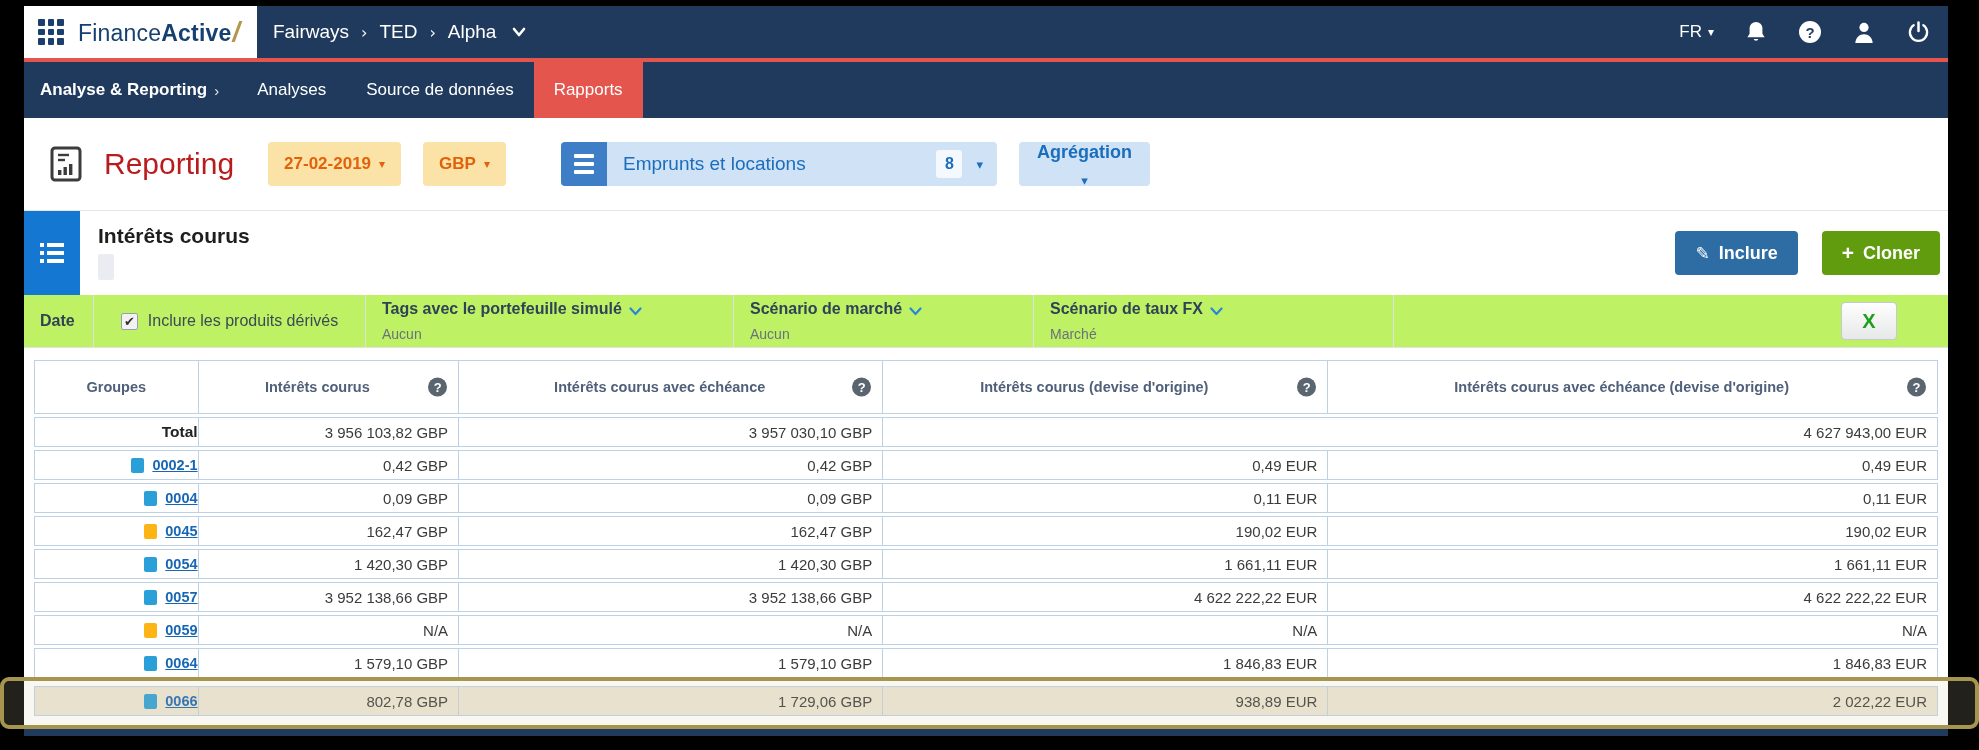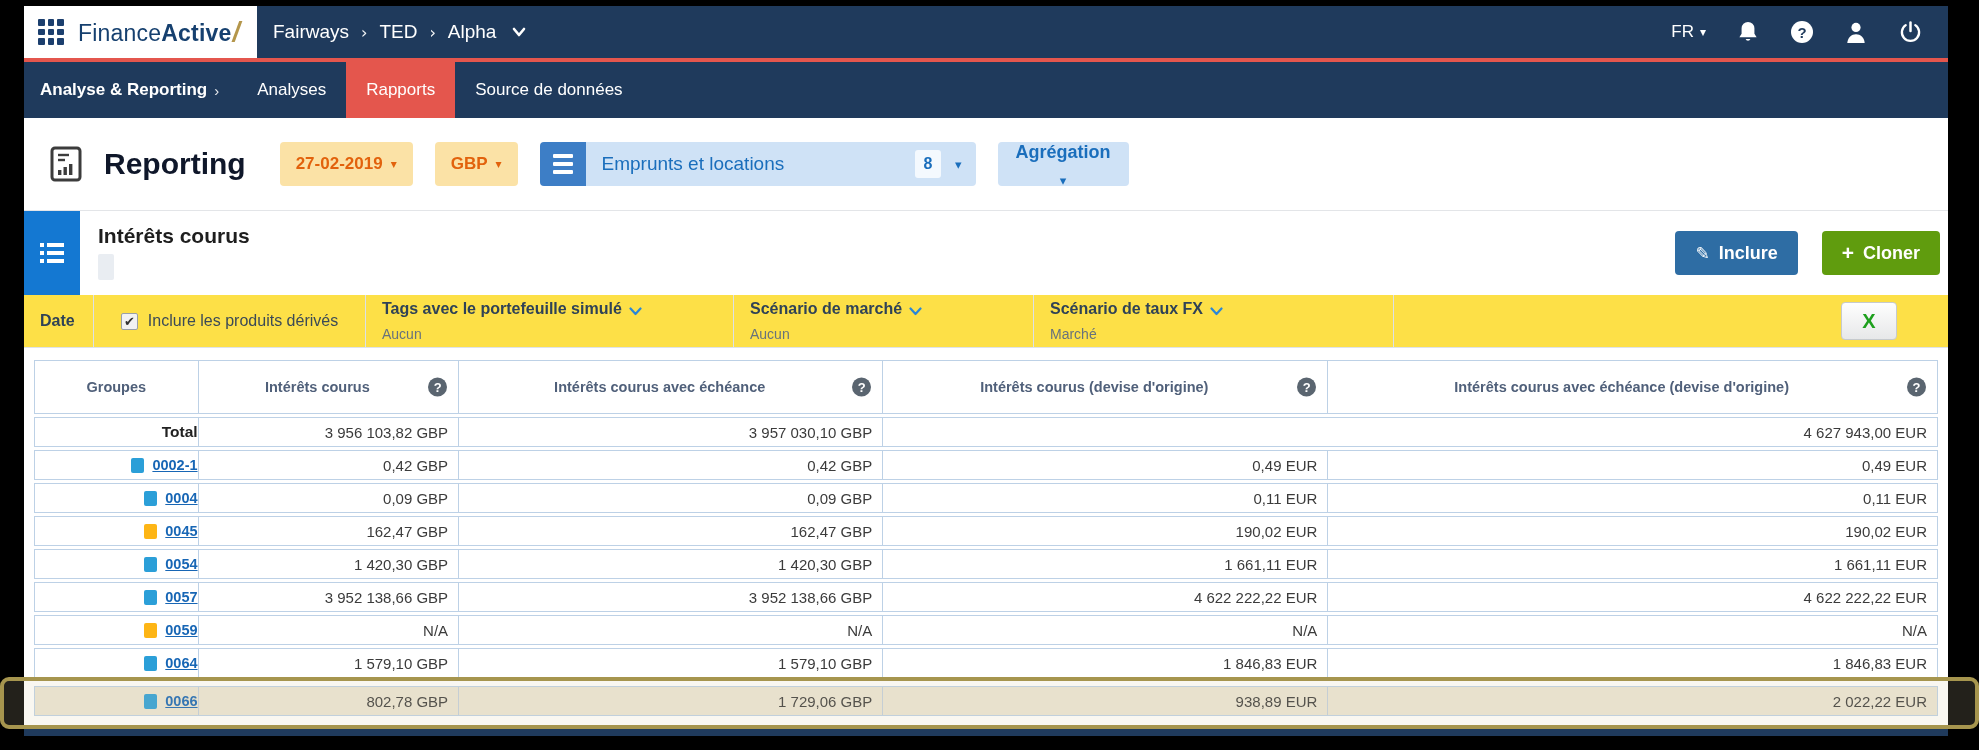--- a/index.html
+++ b/index.html
@@ -16,42 +16,42 @@
   .grid-icon { width:26px; height:26px; display:grid; grid-template-columns:repeat(3,1fr); gap:3px; }
   .grid-icon i { background:#1c3f6e; border-radius:1px; }
   .logo-text { font-size:23px; color:#16406f; letter-spacing:.2px; white-space:nowrap; }
   .logo-text .lt1 { font-weight:400; }
   .logo-text .lt2 { font-weight:700; }
   .logo-text .slash { color:#b4964b; font-weight:700; font-style:italic; font-size:27px; margin-left:1px; }
   .breadcrumb { display:flex; align-items:center; color:#fff; font-size:19px; margin-left:16px; gap:12px; }
   .crumb { cursor:pointer; }
   .crumb-sep { font-size:16px; opacity:.95; font-family:"DejaVu Sans",sans-serif; }
   .chev-down-svg { width:14px; height:10px; margin-left:4px; }
-  .header-right { margin-left:auto; display:flex; align-items:center; gap:30px; padding-right:26px; color:#fff; }
+  .header-right { margin-left:auto; display:flex; align-items:center; gap:30px; padding-right:18px; color:#fff; }
   .lang { font-size:17px; display:flex; align-items:center; gap:6px; cursor:pointer; }
   .caret { font-family:"DejaVu Sans",sans-serif; font-size:12px; }
   .hicon { width:24px; height:24px; display:flex; align-items:center; justify-content:center; cursor:pointer; }
   .help-circle { width:22px; height:22px; border-radius:50%; background:#fff; color:#1f3a5c;
     font-weight:700; font-size:15px; display:flex; align-items:center; justify-content:center; }
 
   
   .nav2 { height:60px; background:#1f3a5c; border-top:4px solid #e4564d; display:flex; align-items:stretch; color:#fff; }
   .nav2-section { display:flex; align-items:center; font-weight:700; font-size:17px; padding:0 18px 0 16px; gap:7px; cursor:pointer; }
   .nav2-section .sep { font-weight:400; font-size:15px; opacity:.9; }
   .nav2-item { display:flex; align-items:center; font-size:17px; padding:0 20px; cursor:pointer; }
   .nav2-item.active { background:#e4564d; }
 
   
   .toolbar { height:92px; background:#fff; display:flex; align-items:center; padding-left:26px; gap:22px; }
   .report-icon { width:32px; height:36px; flex:none; }
-  .page-title { font-size:30px; font-weight:700; color:#0f172a; margin-right:12px; }
+  .page-title { font-size:30px; font-weight:400; color:#b91c1c; margin-right:12px; }
   .amber-btn { height:44px; background:#fbe2a6; border:none; border-radius:4px; color:#e2620c;
     font-weight:700; font-size:17px; padding:0 16px; display:flex; align-items:center; gap:8px; cursor:pointer;
     font-family:inherit; }
-  .portfolio { display:flex; align-items:stretch; height:44px; cursor:pointer; }
+  .portfolio { display:flex; align-items:stretch; height:44px; cursor:pointer;margin-left:33px; }
   .hamburger-btn { width:46px; background:#3d7ec6; border-radius:4px 0 0 4px; display:flex; flex-direction:column;
     align-items:center; justify-content:center; gap:4px; }
   .hamburger-btn i { width:20px; height:4px; background:#fff; border-radius:1px; }
   .portfolio-bar { background:#cfe2f6; border-radius:0 4px 4px 0; display:flex; align-items:center;
     gap:14px; padding:0 14px 0 16px; width:390px; }
   .portfolio-label { color:#1a6ebc; font-size:19px; flex:1; }
   .count-badge { background:#f4f9fe; color:#1a6ebc; font-weight:700; font-size:16px;
     min-width:26px; height:28px; border-radius:3px; display:flex; align-items:center; justify-content:center; }
   .blue-caret { color:#1a6ebc; font-family:"DejaVu Sans",sans-serif; font-size:13px; }
   .agg-btn { height:44px; background:#cfe2f6; border:none; border-radius:4px; color:#1a6ebc;
@@ -66,21 +66,21 @@
   .section-chip { width:16px; height:26px; background:#e9edf2; border-radius:2px; margin-top:6px; }
   .section-actions { display:flex; align-items:center; gap:24px; padding-right:8px; }
   .btn-modify { height:44px; background:#2e6da4; color:#fff; border:none; border-radius:4px;
     font-size:18px; font-weight:700; padding:0 20px; display:flex; align-items:center; gap:9px; cursor:pointer; font-family:inherit; }
   .btn-clone { height:44px; background:#609c0e; color:#fff; border:none; border-radius:4px;
     font-size:18px; font-weight:700; padding:0 20px; display:flex; align-items:center; gap:9px; cursor:pointer; font-family:inherit; }
   .btn-glyph { font-family:"DejaVu Sans",sans-serif; font-size:17px; font-weight:400; }
   .btn-plus { font-size:21px; font-weight:700; }
 
   
-  .filter-bar { height:53px; background:#fde047; border-bottom:1px solid #dfe3e8; display:flex; align-items:center; }
+  .filter-bar { height:53px; background:#bef264; border-bottom:1px solid #dfe3e8; display:flex; align-items:center; }
   .fblock { height:100%; display:flex; flex-direction:column; justify-content:center; border-right:1px solid #dce1e7; padding:0 16px; }
   .fblock:last-of-type { border-right:none; }
   .fdate { width:70px; align-items:flex-start; justify-content:center; }
   .flabel { font-size:16px; font-weight:700; color:#2f4256; white-space:nowrap; display:flex; align-items:flex-end; gap:7px; }
   .fvalue { font-size:14px; color:#68727c; margin-top:8px; }
   .fcheck { flex-direction:row; align-items:center; gap:10px; width:272px; cursor:pointer; }
   .checkbox { width:17px; height:17px; background:#f2f2f2; border:1px solid #9aa0a6; border-radius:2px;
     display:flex; align-items:center; justify-content:center; font-size:13px; color:#333;
     font-family:"DejaVu Sans",sans-serif; }
   .fcheck-label { font-size:16px; color:#3b4a57; }
@@ -187,22 +187,22 @@
       </span>
     </div>
   </div>
 
   <div class="nav2">
     <span class="nav2-section">
       <span>Analyse &amp; Reporting</span>
         <span class="sep">›</span>
     </span>
     <span class="nav2-item">Analyses</span>
+    <span class="nav2-item">Source de données</span>
     <span class="nav2-item active">Rapports</span>
-    <span class="nav2-item">Source de données</span>
   </div>
 
   <div class="toolbar">
     <svg class="report-icon" viewBox="0 0 32 36">
       <rect x="2" y="2" width="28" height="32" rx="3" fill="none" stroke="#3c3c3c" stroke-width="3"></rect>
       <line x1="8" y1="9" x2="19" y2="9" stroke="#3c3c3c" stroke-width="2.4"></line>
       <line x1="8" y1="14" x2="15" y2="14" stroke="#3c3c3c" stroke-width="2.4"></line>
       <rect x="8" y="24" width="3.4" height="5" fill="#3c3c3c"></rect>
       <rect x="13.5" y="21" width="3.4" height="8" fill="#3c3c3c"></rect>
       <rect x="19" y="18" width="3.4" height="11" fill="#3c3c3c"></rect>

